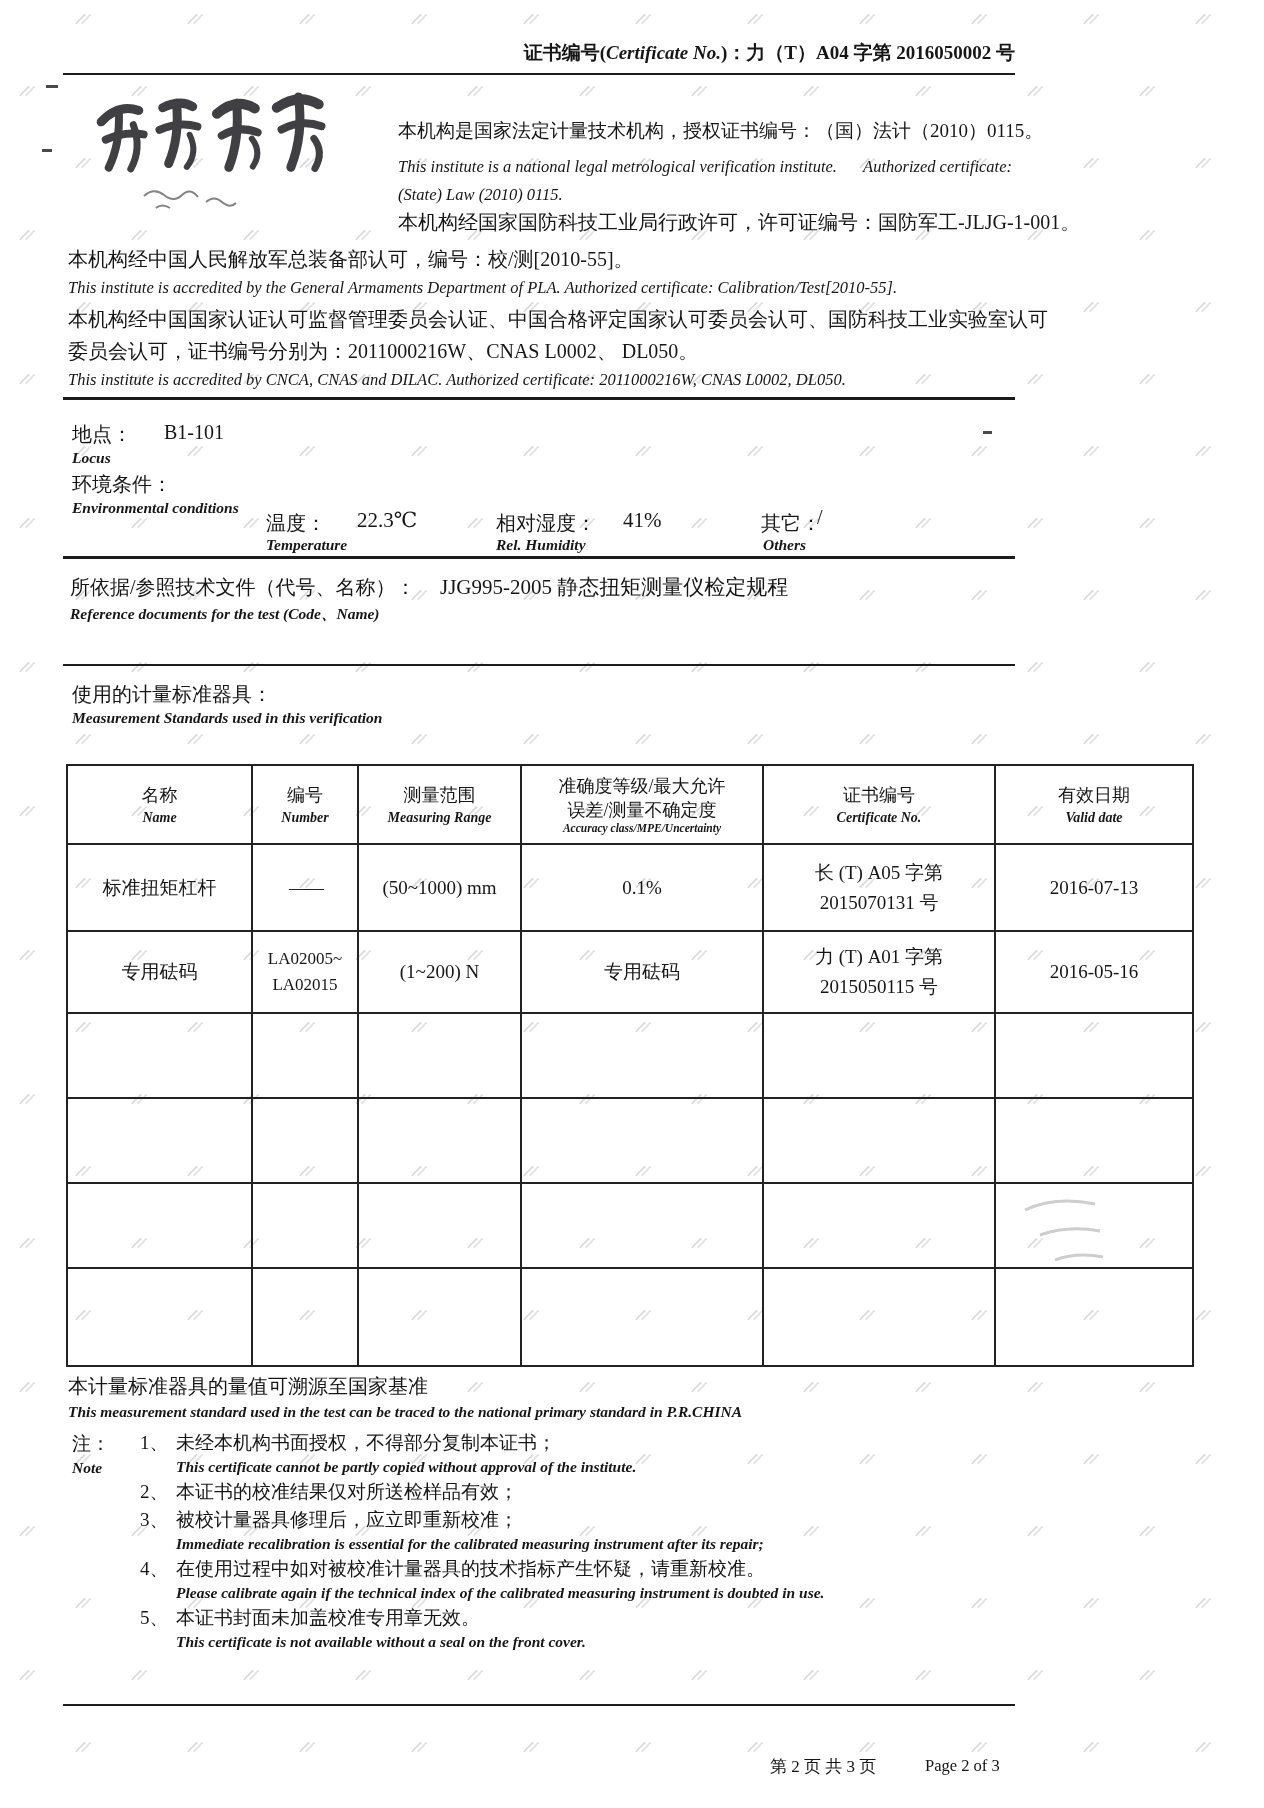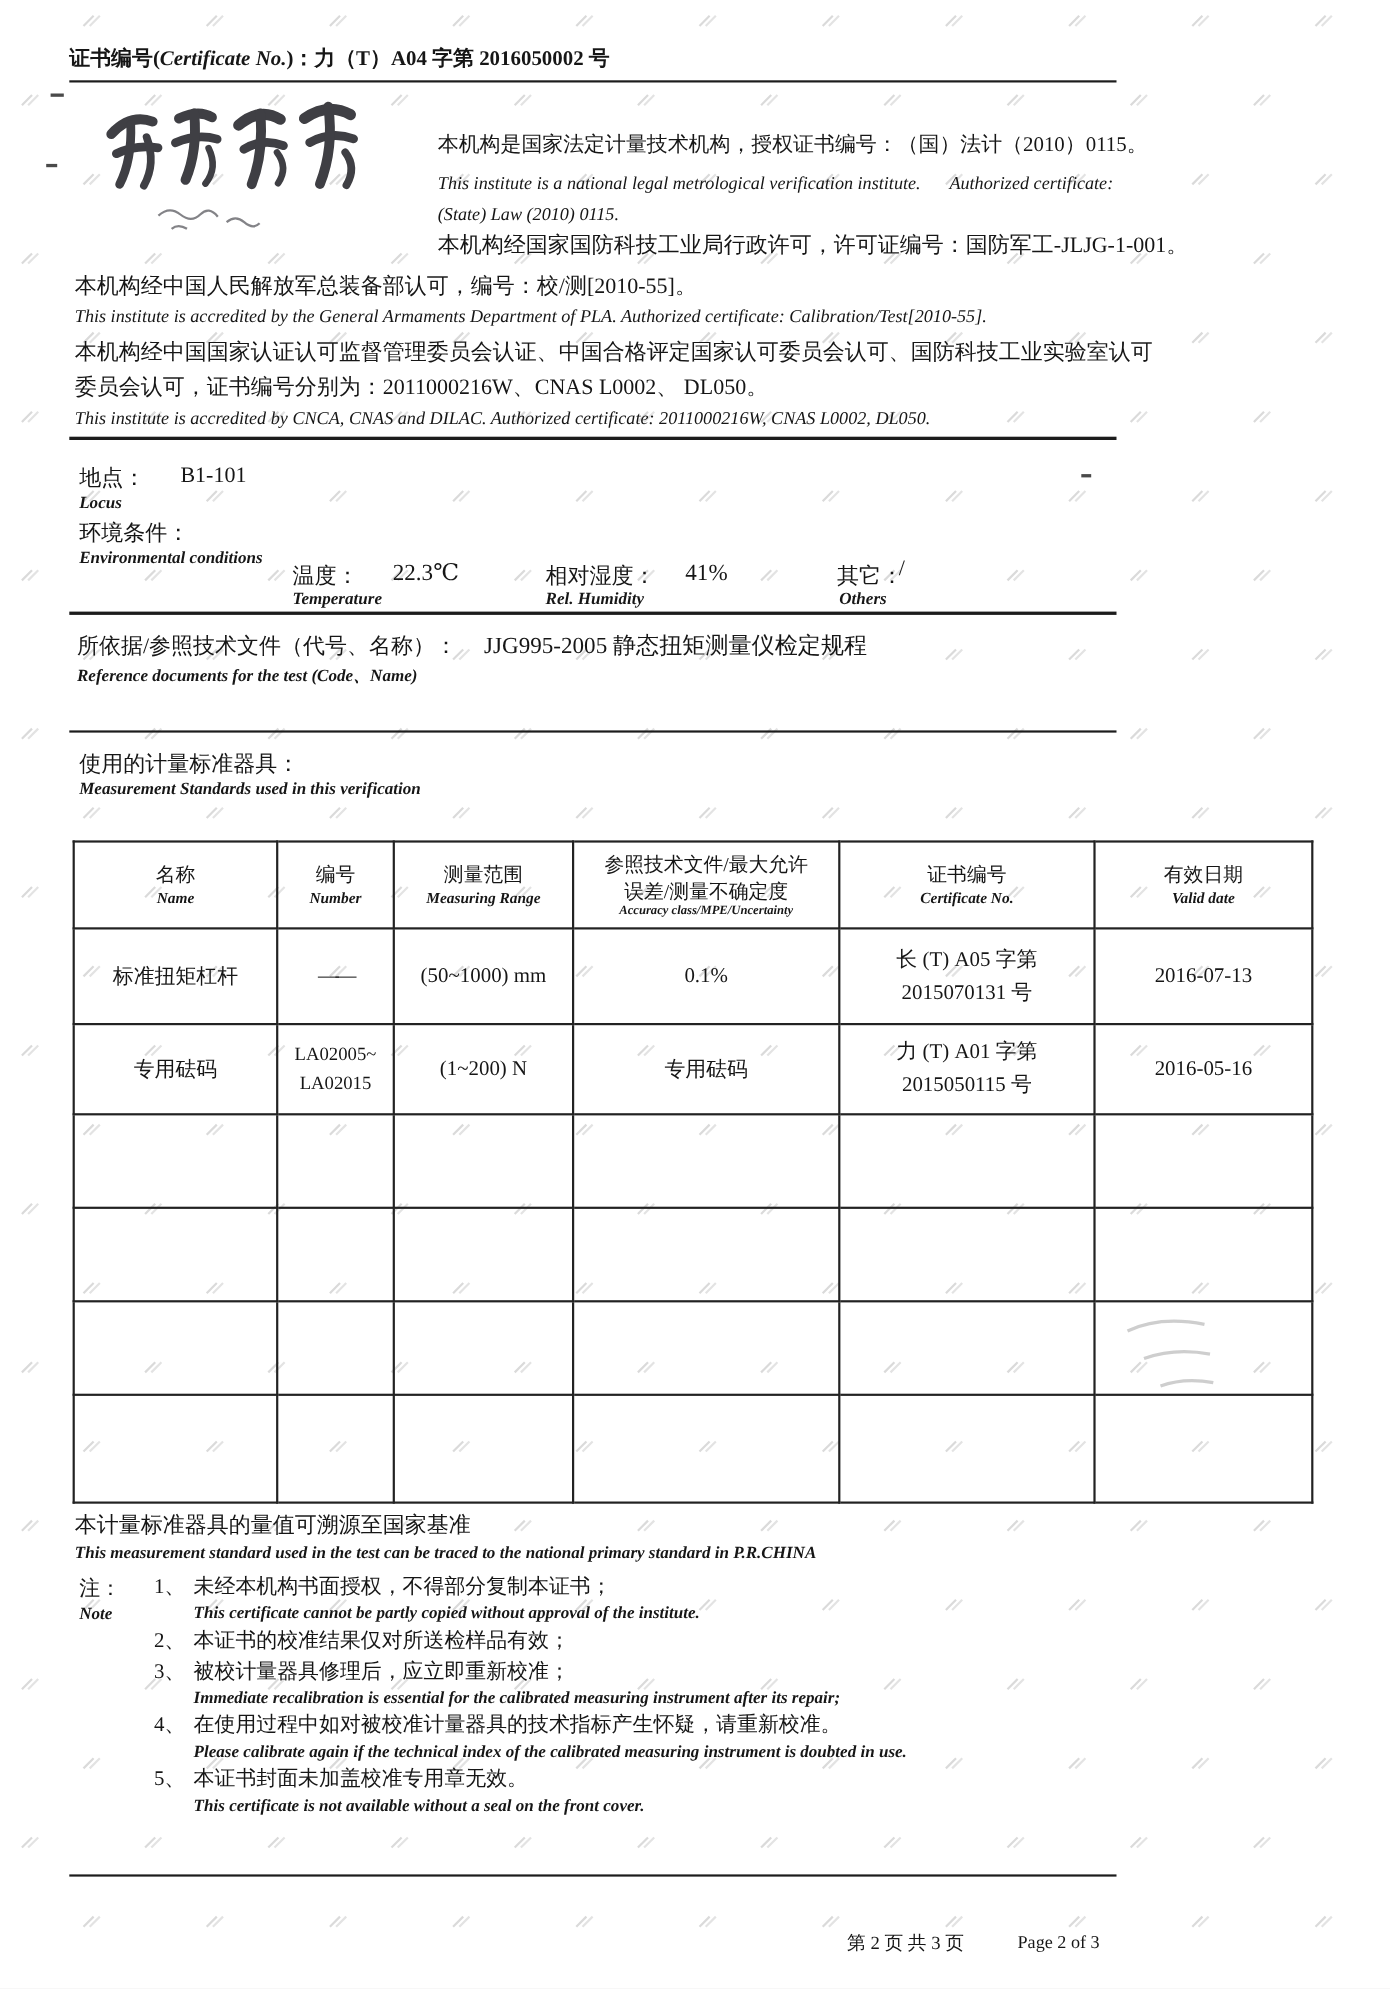--- a/index.html
+++ b/index.html
@@ -9,21 +9,21 @@
     font-family:"Liberation Serif","DejaVu Serif",serif;color:#161616;
   }
   .a{position:absolute;}
   .zh{font-family:"Liberation Serif","DejaVu Serif",serif;white-space:nowrap;}
   .enb{font-style:italic;font-weight:bold;white-space:nowrap;}
   .rule{position:absolute;left:63px;width:952px;background:#1c1c1c;}
   
   .wm{position:absolute;width:13px;height:0;border-top:2px solid #dadada;
       transform:rotate(-45deg);box-shadow:4px 4px 0 #e3e3e3;pointer-events:none;}
   
-  .hdr{top:40px;left:63px;width:952px;font-size:19px;font-weight:bold;white-space:nowrap;}
+  .hdr{top:40px;left:63px;width:952px;text-align:right;font-size:19px;font-weight:bold;white-space:nowrap;}
   .hdr .cert-en{font-weight:bold;font-style:italic;}
   
   .p-zh{font-size:19px;}
   .p-zh-wide{font-size:20px;}
   .p-en{font-size:16.5px;font-style:italic;}
   .flexrow{display:flex;justify-content:space-between;}
   
   .lbl-zh{font-size:20px;}
   .lbl-en{font-size:15.5px;font-style:italic;font-weight:bold;}
   
@@ -423,21 +423,21 @@
       </td>
       <td>
         <div class="th-zh zh">编号</div>
         <div class="th-en">Number</div>
       </td>
       <td>
         <div class="th-zh zh">测量范围</div>
         <div class="th-en">Measuring Range</div>
       </td>
       <td>
-        <div class="th-zh2 zh">参照技术文件/最大允许</div>
+        <div class="th-zh2 zh">准确度等级/最大允许</div>
         <div class="th-zh2 zh">误差/测量不确定度</div>
         <div class="th-en-sm">Accuracy class/MPE/Uncertainty</div>
       </td>
       <td>
         <div class="th-zh zh">证书编号</div>
         <div class="th-en">Certificate No.</div>
       </td>
       <td>
         <div class="th-zh zh">有效日期</div>
         <div class="th-en">Valid date</div>

